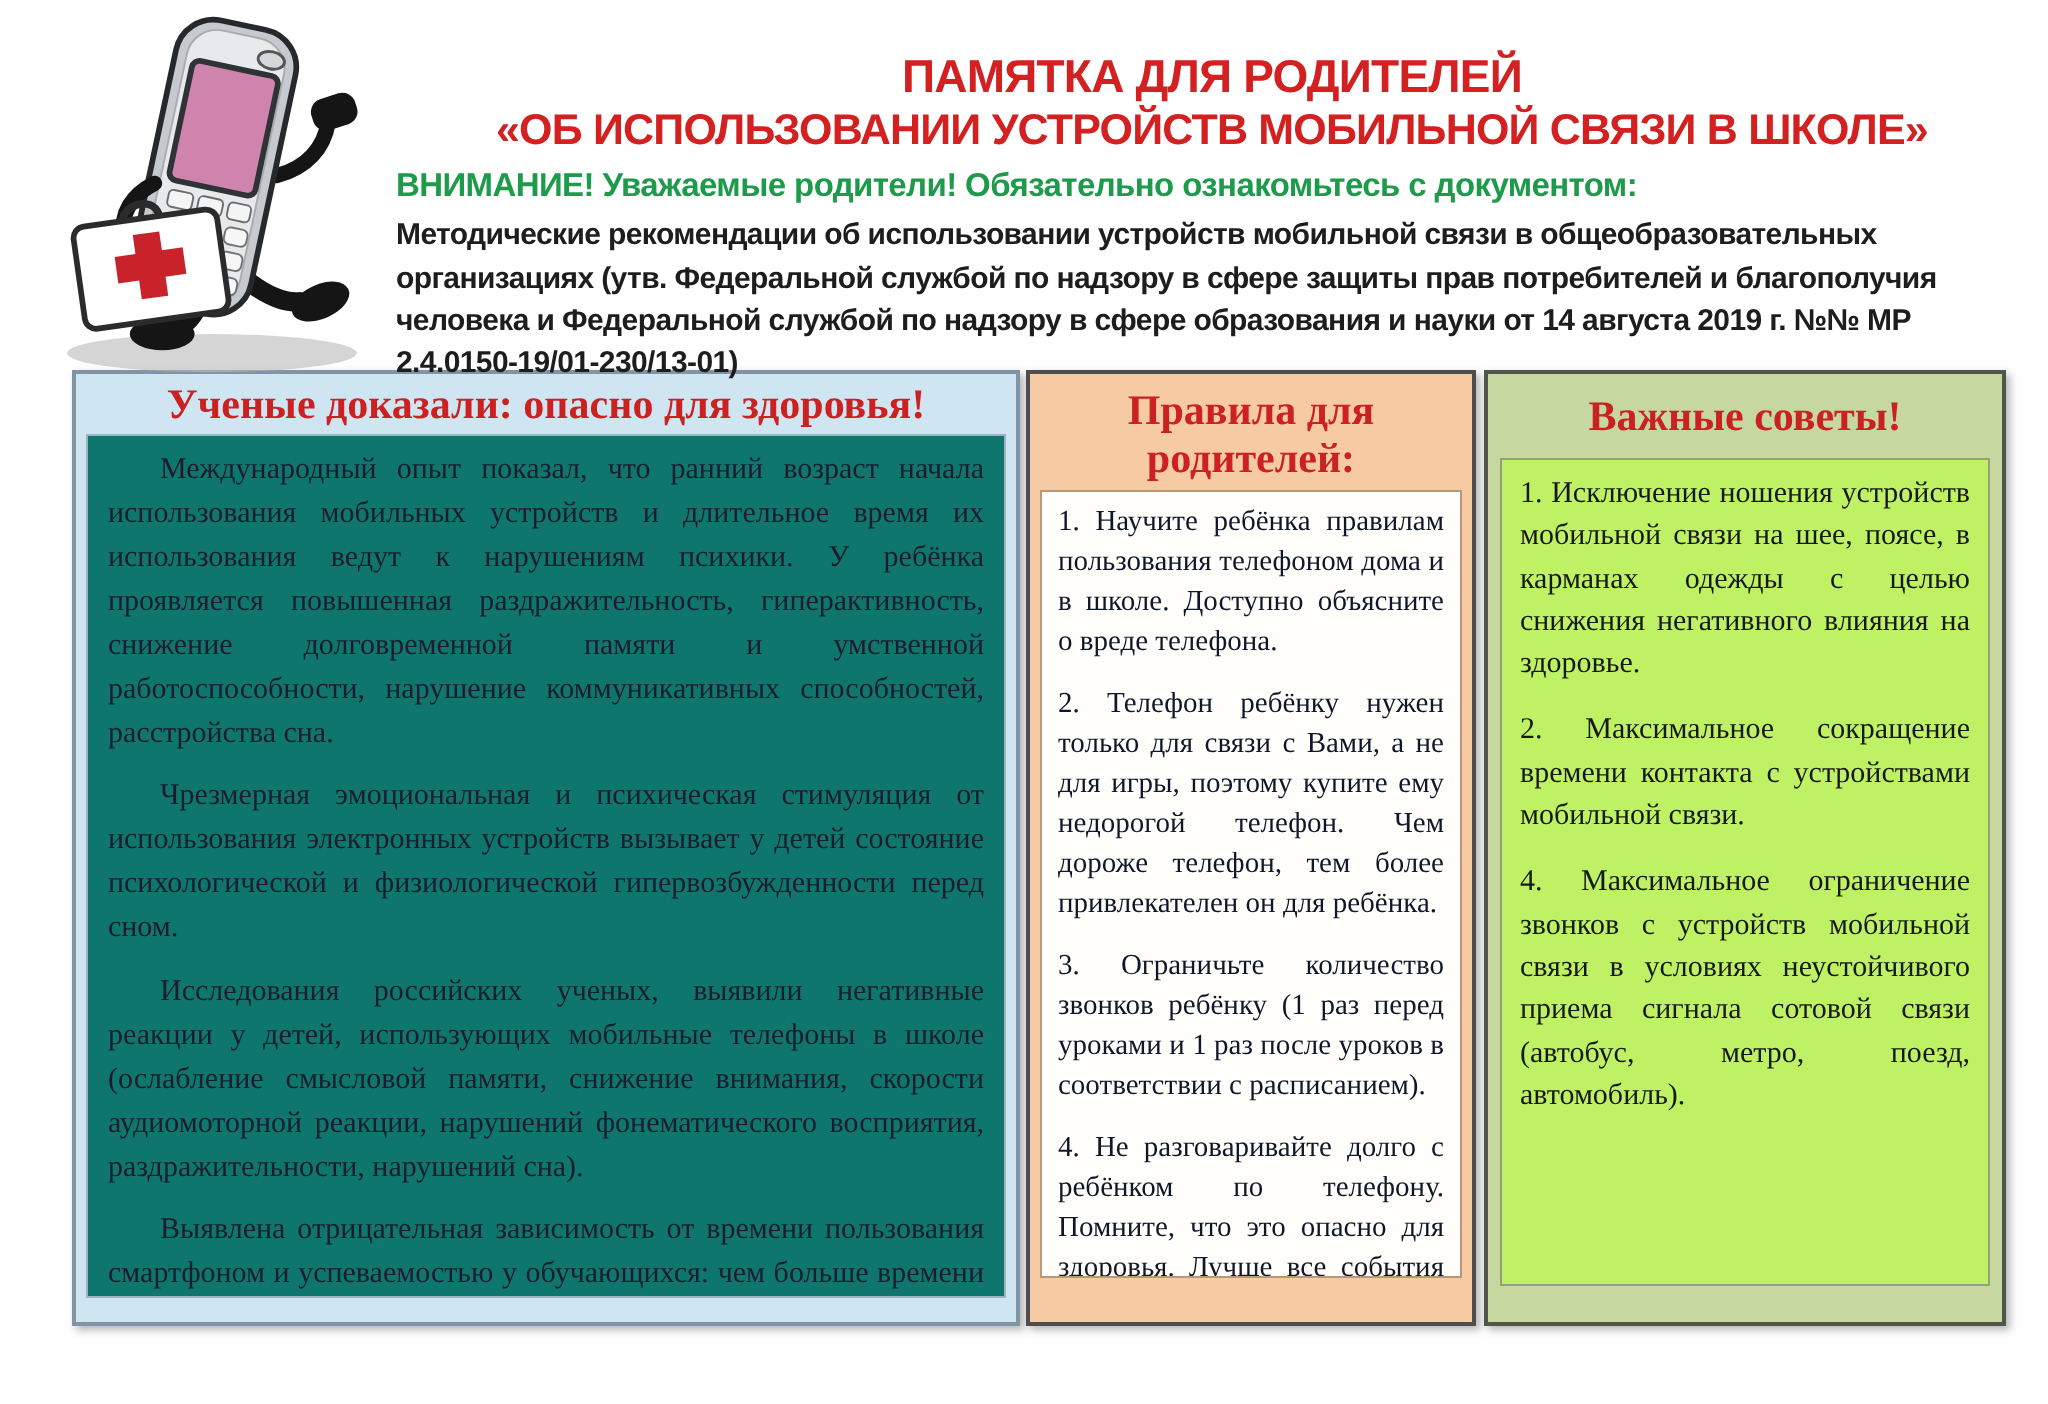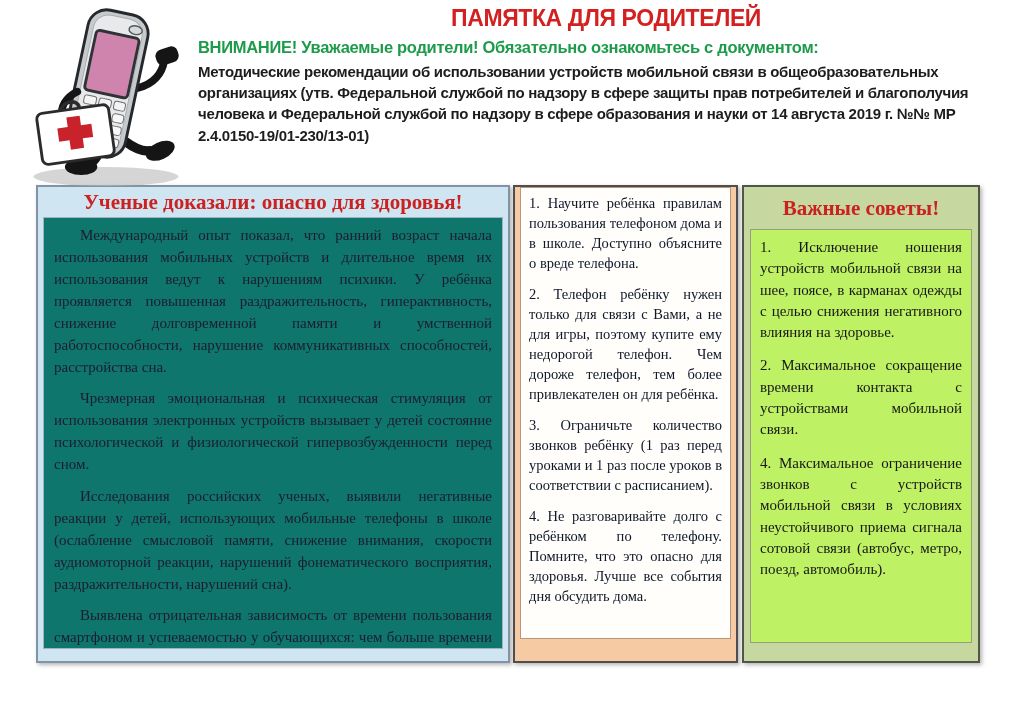--- a/index.html
+++ b/index.html
@@ -4,21 +4,21 @@
 <style>
   html,body{margin:0;padding:0;}
   body{
     width:1024px;height:702px;overflow:hidden;background:#ffffff;
     font-family:"Liberation Serif", serif;
     -webkit-font-smoothing:antialiased;
   }
   
   .header{position:relative;height:182px;}
   .mascot{position:absolute;left:16px;top:2px;width:176px;height:186px;}
-  .header-text{margin-left:198px;padding-top:6px;width:816px;}
+  .header-text{margin-left:198px;padding-top:26px;width:816px;}
   .title1{
     color:#d32020;font-family:"Liberation Sans",sans-serif;font-weight:bold;
     font-size:23px;text-align:center;letter-spacing:-0.4px;line-height:1.08;
   }
   .title2{
     color:#d32020;font-family:"Liberation Sans",sans-serif;font-weight:bold;
     font-size:21.5px;text-align:center;letter-spacing:-0.4px;line-height:1.1;margin-top:3px;
   }
   .attention{
     color:#1d9b4b;font-family:"Liberation Sans",sans-serif;font-weight:bold;
@@ -32,21 +32,21 @@
   
   .columns{display:flex;align-items:stretch;margin-left:36px;margin-top:3px;height:478px;}
   .col{box-sizing:border-box;display:flex;flex-direction:column;box-shadow:2px 2px 4px rgba(90,90,90,.45);}
   .col-science{
     width:474px;background:#cfe5f2;border:2px solid #7f95a6;
   }
   .col-rules{
     width:225px;margin-left:3px;background:#f6caa2;border:2px solid #4e4e4e;
   }
   .col-tips{
-    width:238px;margin-left:4px;background:#c7d7a0;border:2px solid #50564a;
+    width:261px;margin-left:4px;background:#c7d7a0;border:2px solid #50564a;
   }
   .col-header{
     color:#cc2121;font-weight:bold;text-align:center;
   }
   .col-science .col-header{font-size:21px;padding:3px 0 2px;}
   .col-rules .col-header{font-size:21px;line-height:1.12;padding:7px 4px 4px;}
   .col-tips .col-header{font-size:21px;padding:9px 0 8px;}
   .col-body{
     flex:1;background:#0f766e;border:1px solid #9fb2bf;
     text-align:justify;overflow:hidden;
@@ -107,39 +107,41 @@
 
     <g transform="rotate(-8 60 138)">
       <path d="M48 113 C50 103, 66 101, 68 111" stroke="#2b2b2b" stroke-width="4" fill="none"></path>
       <rect x="22" y="112" width="76" height="54" rx="6" fill="#ffffff" stroke="#2b2b2b" stroke-width="3"></rect>
       <path d="M53 120 h14 v10 h11 v14 h-11 v10 h-14 v-10 h-11 v-14 h11 z" fill="#c8232b"></path>
     </g>
   </svg>
 
   <div class="header-text">
     <div class="title1">ПАМЯТКА ДЛЯ РОДИТЕЛЕЙ</div>
+    <div class="title2">«ОБ ИСПОЛЬЗОВАНИИ УСТРОЙСТВ МОБИЛЬНОЙ СВЯЗИ В ШКОЛЕ»</div>
     <div class="attention">ВНИМАНИЕ!  Уважаемые родители!  Обязательно ознакомьтесь с документом:</div>
     <div class="docref">Методические рекомендации об использовании устройств мобильной связи в общеобразовательных организациях (утв. Федеральной службой по надзору в сфере защиты прав потребителей и благополучия человека и Федеральной службой по надзору в сфере образования и науки от 14 августа 2019 г. №№ МР 2.4.0150-19/01-230/13-01)</div>
   </div>
 </div>
 
 <div class="columns">
 
   <div class="col col-science">
     <div class="col-header">Ученые доказали: опасно для здоровья!</div>
     <div class="col-body">
       <p>Международный опыт показал, что ранний возраст начала использования мобильных устройств и длительное  время их использования ведут к нарушениям психики.  У ребёнка проявляется повышенная раздражительность, гиперактивность, снижение долговременной памяти и умственной работоспособности, нарушение коммуникативных способностей, расстройства сна.</p>
       <p>Чрезмерная эмоциональная и психическая стимуляция от использования электронных устройств вызывает у детей состояние психологической и физиологической гипервозбужденности перед сном.</p>
       <p>Исследования  российских ученых, выявили негативные реакции у детей, использующих мобильные телефоны в школе (ослабление смысловой памяти, снижение внимания, скорости аудиомоторной реакции, нарушений фонематического восприятия, раздражительности, нарушений сна).</p>
       <p>Выявлена отрицательная зависимость от  времени пользования смартфоном и успеваемостью у обучающихся: чем больше времени ежедневно он тратит на смартфон, тем хуже справляется с учебными тестами.</p>
 
     </div>
   </div>
 
   <div class="col col-rules">
+    <div class="col-header">Правила для родителей:</div>
     <div class="col-body">
       <p>1.  Научите ребёнка правилам пользования телефоном дома и в школе. Доступно объясните о вреде телефона.</p>
       <p>2. Телефон ребёнку нужен только для связи с Вами, а не для игры, поэтому купите ему недорогой телефон. Чем дороже телефон, тем более привлекателен он для ребёнка.</p>
       <p>3. Ограничьте количество звонков ребёнку (1 раз перед уроками и 1 раз после уроков в соответствии с расписанием).</p>
       <p>4. Не разговаривайте долго с ребёнком по телефону. Помните, что это опасно для здоровья. Лучше все события дня обсудить дома.</p>
 
     </div>
   </div>
 
   <div class="col col-tips">

